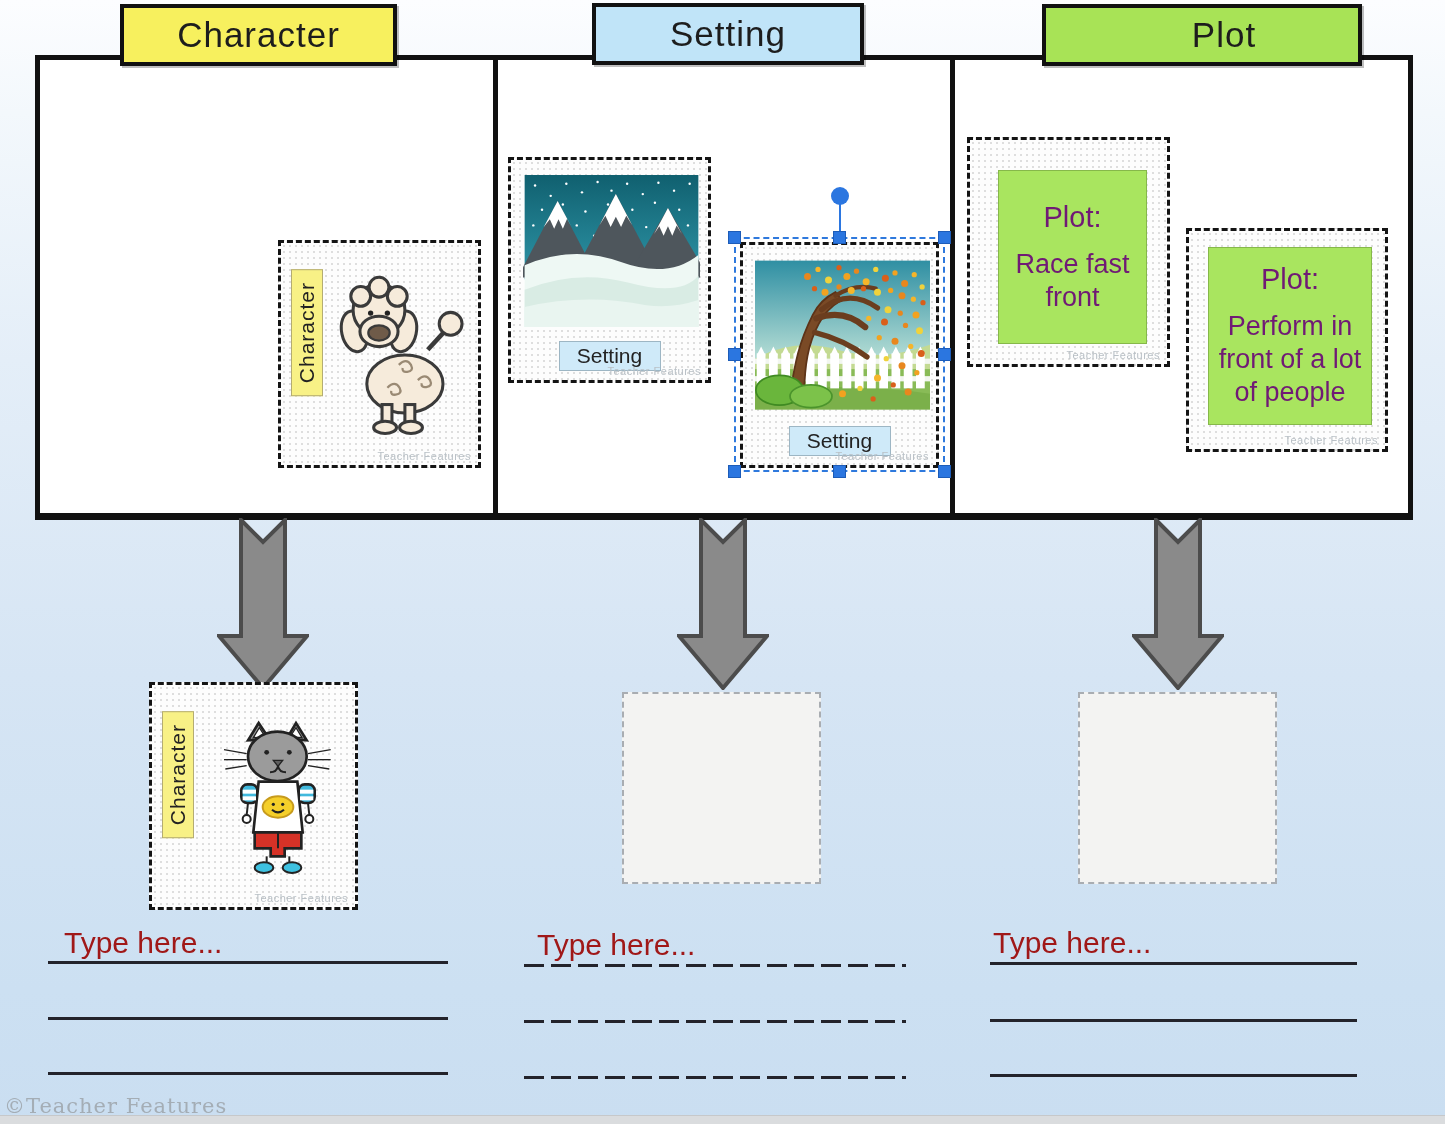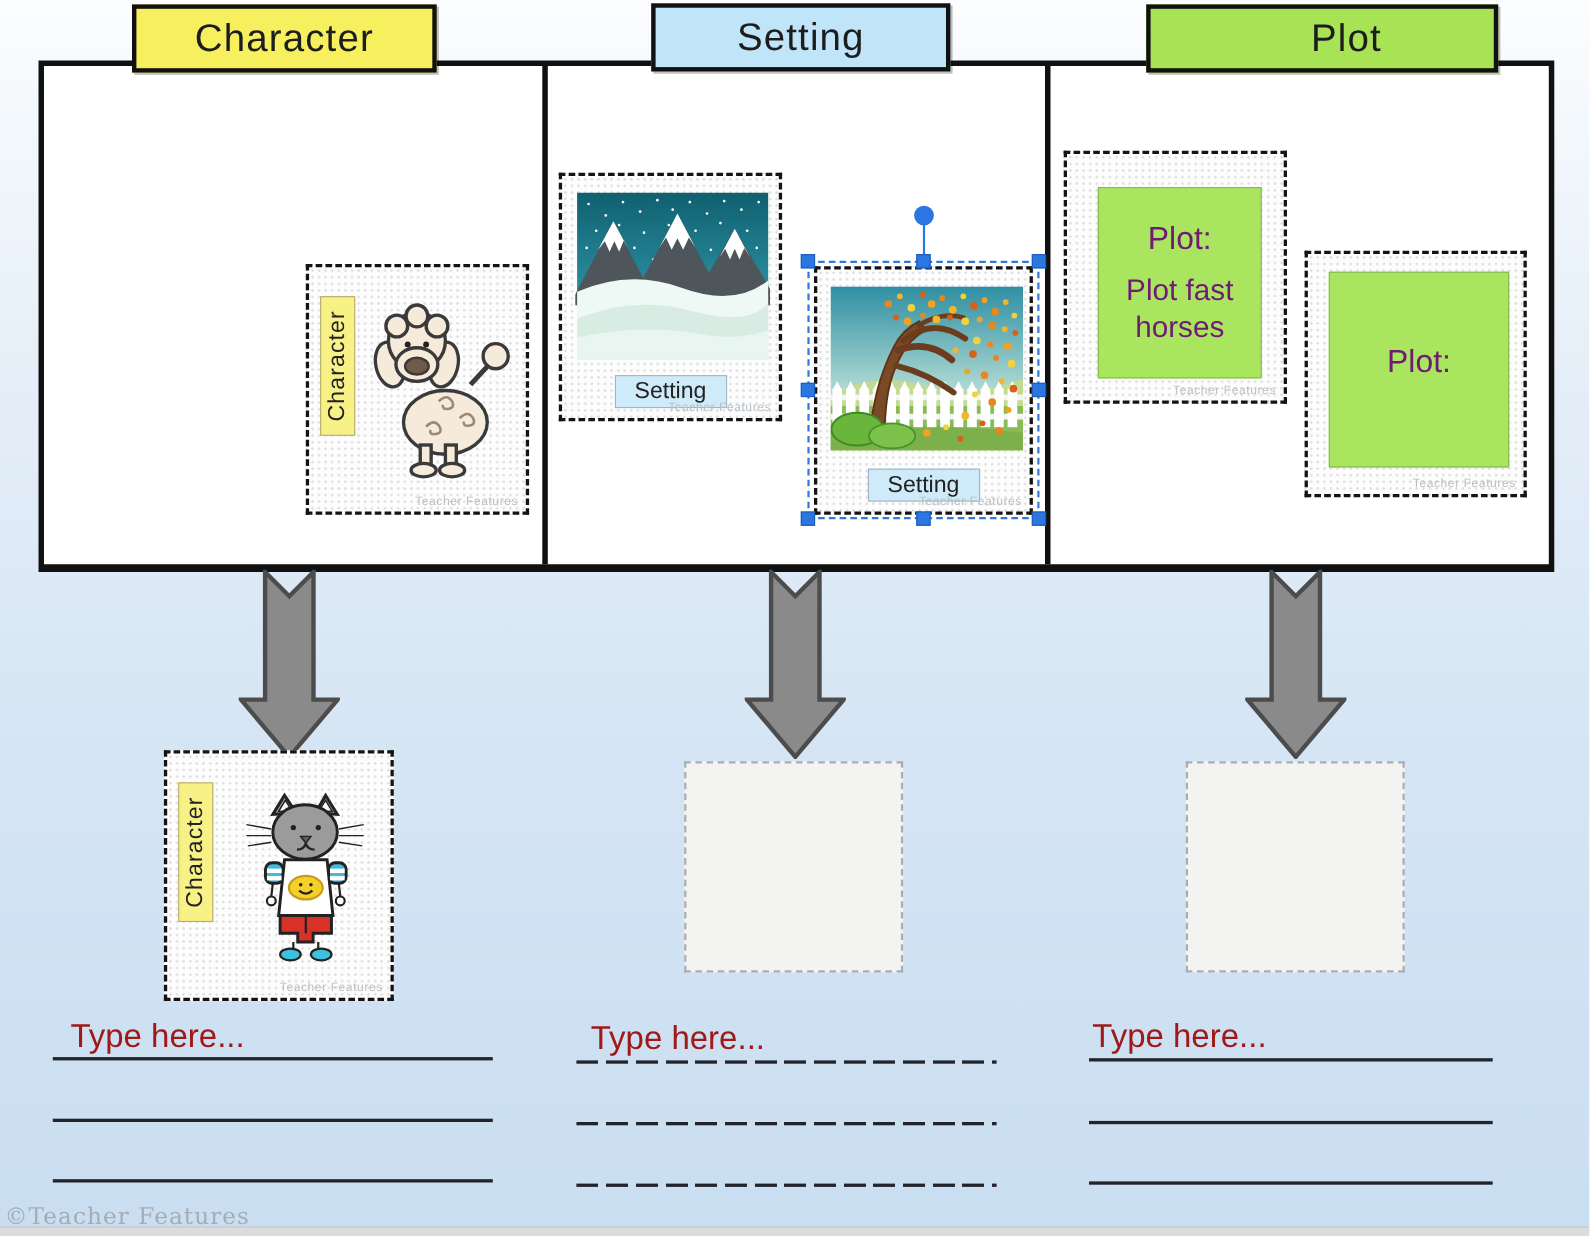--- a/index.html
+++ b/index.html
@@ -293,28 +293,29 @@
     <div class="handle h-ml" style="pointer-events:auto;"></div>
     <div class="handle h-mr" style="pointer-events:auto;"></div>
     <div class="handle h-bl" style="pointer-events:auto;"></div>
     <div class="handle h-bc" style="pointer-events:auto;"></div>
     <div class="handle h-br" style="pointer-events:auto;"></div>
   </div>
 
   <div class="card" style="left:967px;top:137px;width:203px;height:230px;">
     <div class="plot-inner" style="left:28px;top:30px;width:147px;height:172px;">
       <div class="plot-title">Plot:</div>
-      <div class="plot-body">Plot fast horses</div>
+      <div class="plot-body">Race fast front</div>
     </div>
     <div class="wm">Teacher Features</div>
   </div>
 
   <div class="card" style="left:1186px;top:228px;width:202px;height:224px;">
     <div class="plot-inner" style="left:19px;top:16px;width:162px;height:176px;">
       <div class="plot-title">Plot:</div>
+      <div class="plot-body">Perform in front of a lot of people</div>
     </div>
     <div class="wm">Teacher Features</div>
   </div>
 
   <div class="card" style="left:149px;top:682px;width:209px;height:228px;">
     <div class="vlabel"><span>Character</span></div>
     <svg class="scene" style="left:56px;top:12px;" width="140" height="200" viewBox="0 0 210 230">
       <g stroke="#222" stroke-width="4">
         <polygon points="60,30 76,4 92,28" fill="#9b9b9b"></polygon>
         <polygon points="118,28 132,4 148,30" fill="#9b9b9b"></polygon>

